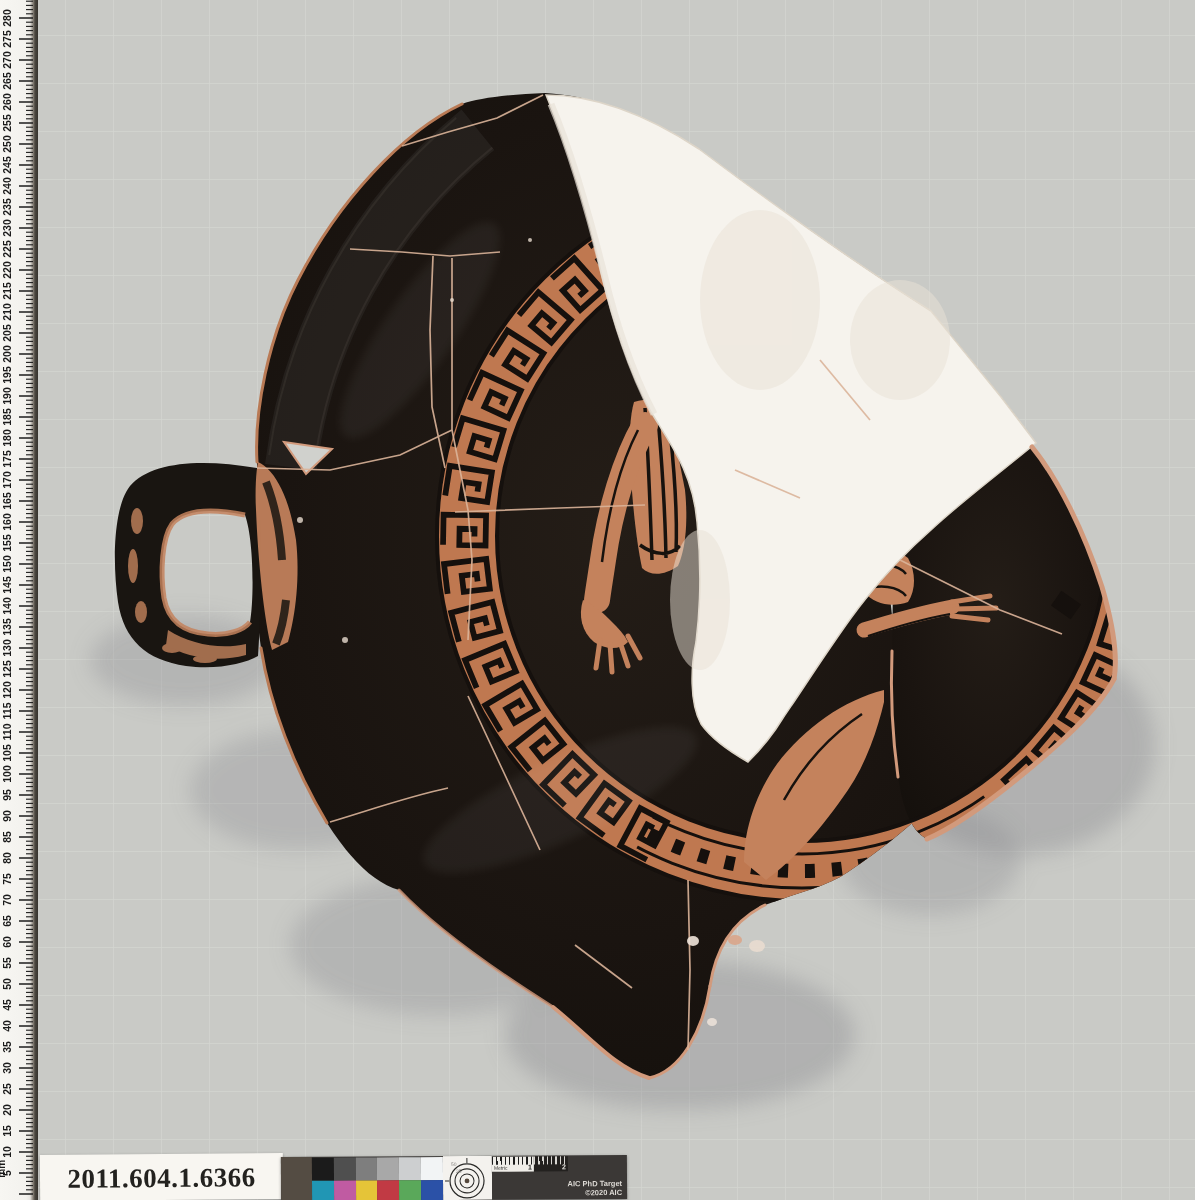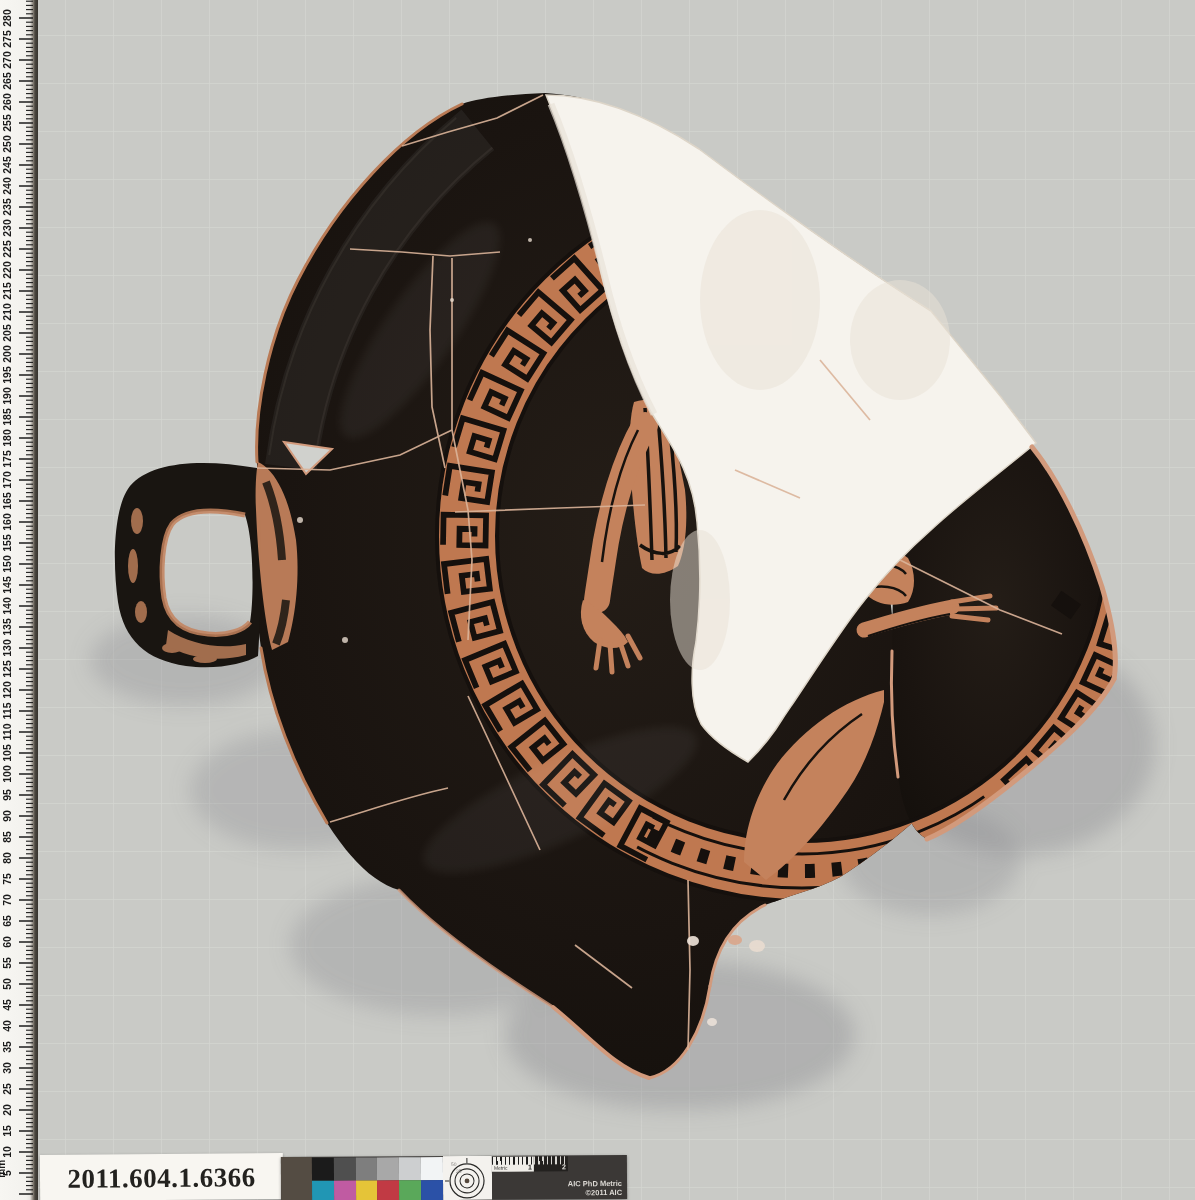--- a/index.html
+++ b/index.html
@@ -626,17 +626,17 @@
         <div class="ticks"></div>
         <span class="mlabel">Metric</span>
         <span class="n1">1</span>
       </div>
       <div class="half dark">
         <div class="ticks"></div>
         <span class="n2">2</span>
       </div>
     </div>
     <div id="tc-credit">
-      <div>AIC PhD Metric</div>
-      <div>©2011 AIC</div>
+      <div>AIC PhD Target</div>
+      <div>©2020 AIC</div>
     </div>
   </div>
 </div>
 
 </body></html>

